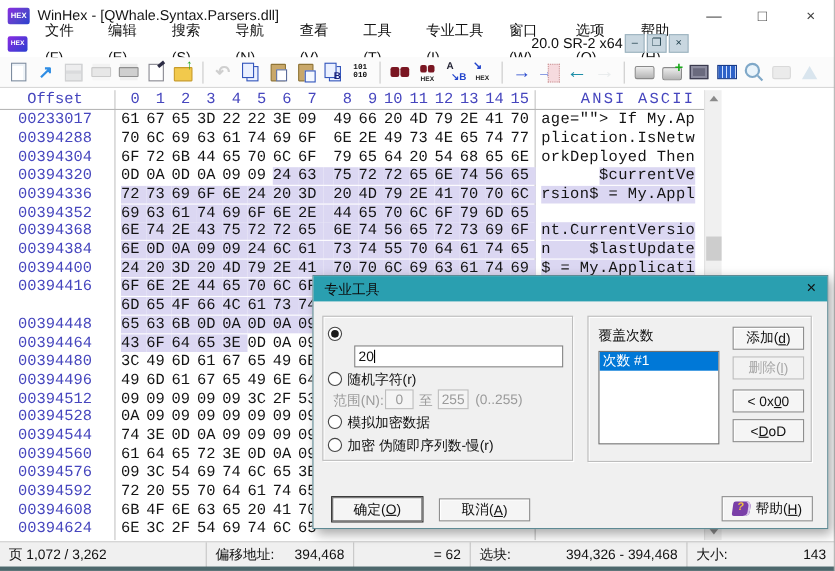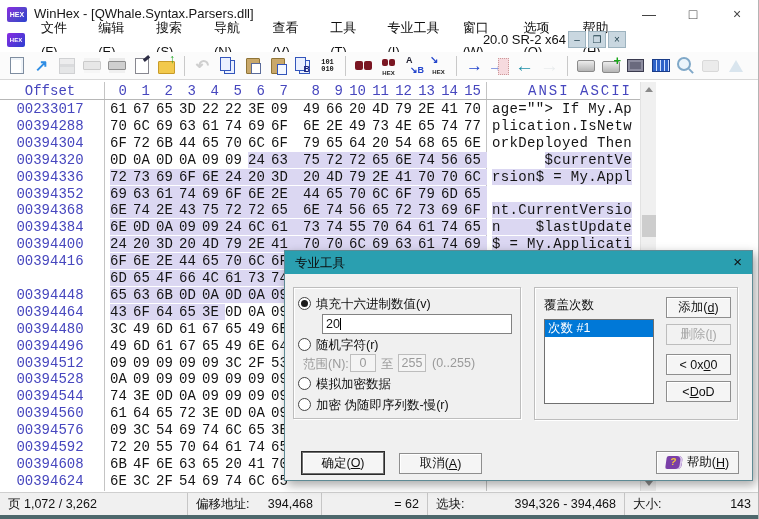--- a/index.html
+++ b/index.html
@@ -664,21 +664,20 @@
 <div class="abs dialog">
   <div class="abs dlg-title">
     <span class="abs dlg-title-text">专业工具</span>
     <span class="abs dlg-close">×</span>
   </div>
 
   <div class="abs groupbox grp-l"></div>
   <div class="abs groupbox grp-r"></div>
 
   <div class="abs radio on" style="left:13px;top:46px;"></div>
-  <div class="abs rlabel" style="left:31px;top:45px;">填充十六进制数值(v)</div>
   <div class="abs field" style="left:37px;top:63px;width:190px;height:20px;"><span>20</span><span class="caret"></span></div>
 
   <div class="abs radio" style="left:13px;top:87px;"></div>
   <div class="abs rlabel" style="left:31px;top:86px;">随机字符(r)</div>
 
   <div class="abs rlabel graytext" style="left:18px;top:105px;">范围(N):</div>
   <div class="abs field field-dis" style="left:65px;top:103px;width:26px;height:18px;">0</div>
   <div class="abs rlabel graytext" style="left:96px;top:105px;">至</div>
   <div class="abs field field-dis" style="left:113px;top:103px;width:28px;height:18px;">255</div>
   <div class="abs rlabel graytext" style="left:147px;top:105px;">(0..255)</div>

